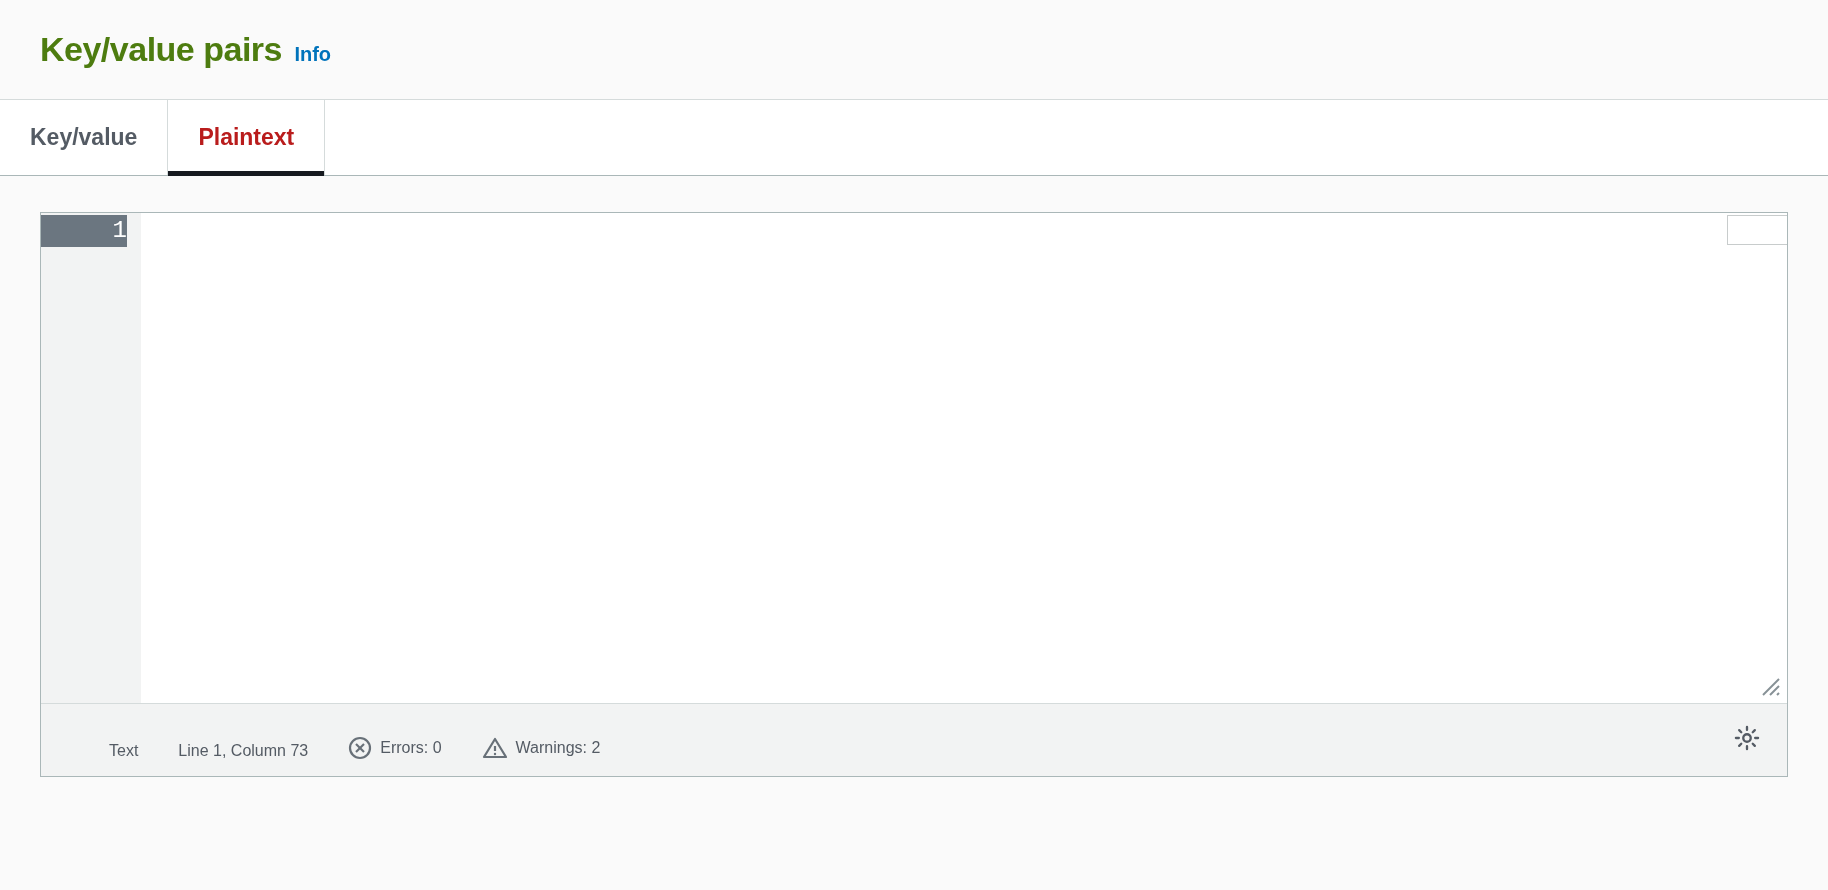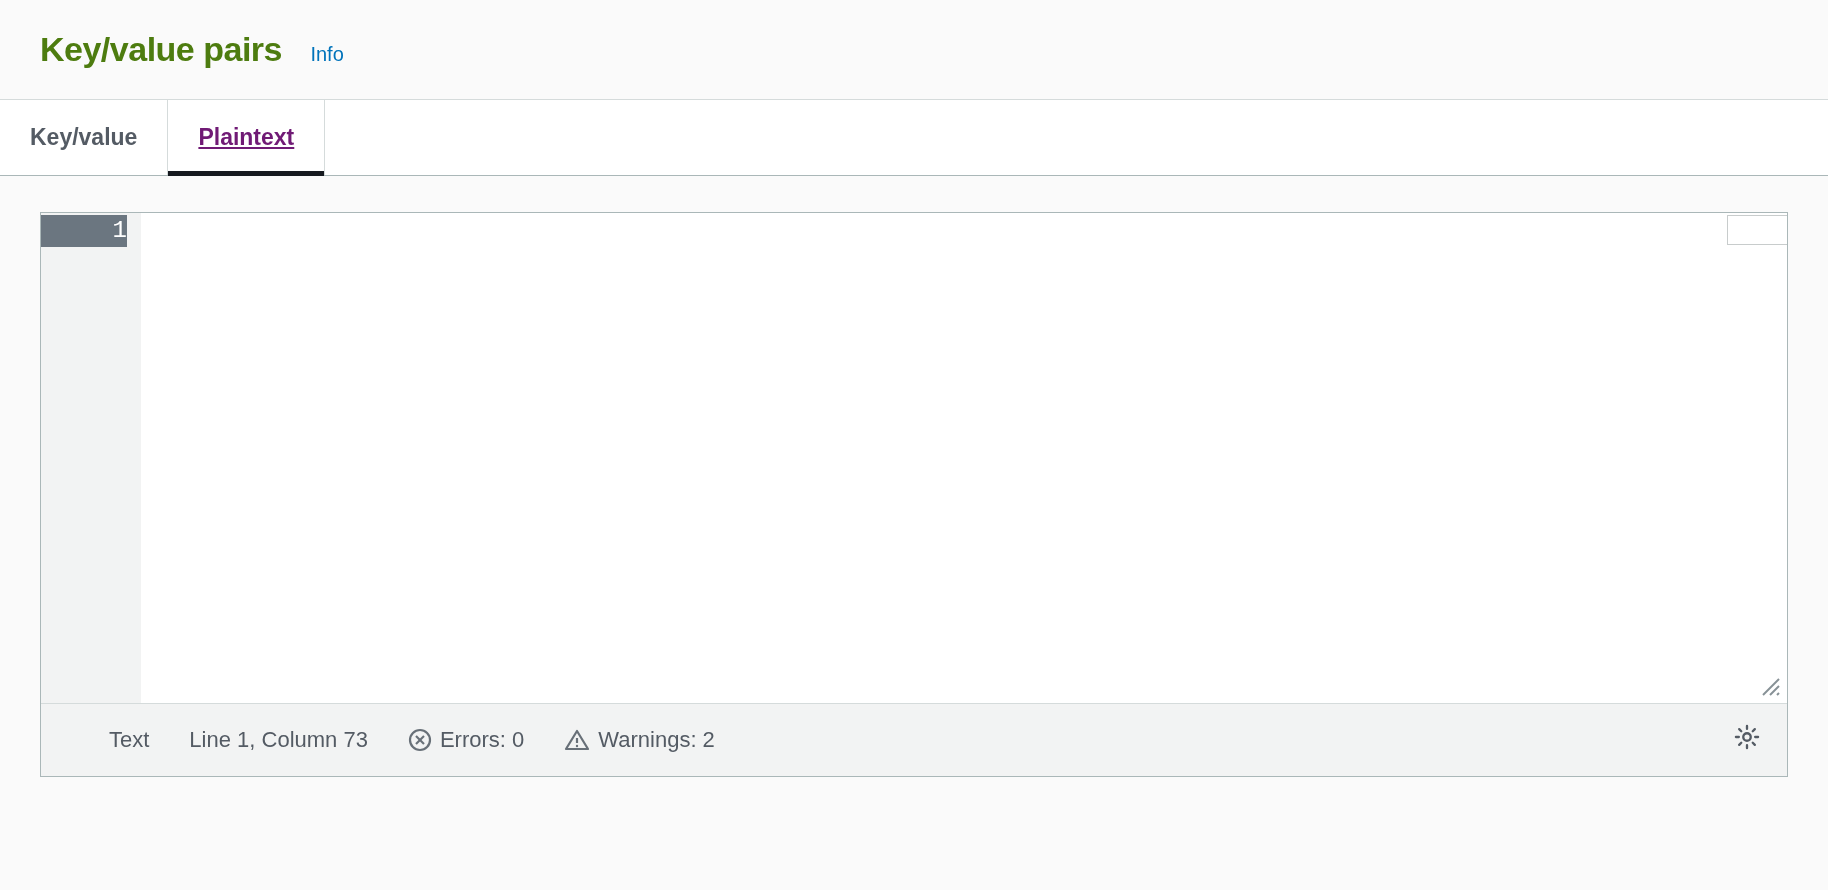--- a/index.html
+++ b/index.html
@@ -19,43 +19,42 @@
   .page-title {
     font-size: 34px;
     font-weight: 700;
     color: #4d7c0f;
     display: inline;
     letter-spacing: -0.5px;
   }
   .info-link {
     font-size: 20px;
     color: #0073bb;
-    font-weight: 400;
-    margin-left: 24px;
+    font-weight: 700;
+    margin-left: 8px;
     cursor: pointer;
     text-decoration: none;
   }
   .tabs-container {
     display: flex;
     align-items: stretch;
     background: #fff;
     border-bottom: 1px solid #aab7b8;
   }
   .tab {
     padding: 24px 30px;
     font-size: 23px;
     font-weight: 600;
     cursor: pointer;
     border-right: 1px solid #d5dbdb;
     color: #545b64;
     position: relative;
   }
   .tab.active {
-    color: #701a75;
-    text-decoration: underline;
+    color: #b91c1c;
   }
   .tab.active::after {
     content: "";
     position: absolute;
     bottom: -1px;
     left: 0;
     right: 0;
     height: 5px;
     background: #16191f;
   }
@@ -115,25 +114,25 @@
     position: absolute;
     right: 6px;
     bottom: 6px;
     width: 22px;
     height: 22px;
     cursor: nwse-resize;
   }
   .resize-handle svg { display: block; }
   .statusbar {
     display: flex;
-    align-items: center;
+    align-items: flex-end;
     background: #f2f3f3;
     border-top: 1px solid #d5dbdb;
     padding: 16px 20px;
-    font-size: 22px;
+    font-size: 16px;
     color: #545b64;
   }
   .status-item {
     margin-right: 40px;
     display: flex;
     align-items: center;
     gap: 8px;
   }
   .status-item:first-child { margin-left: 48px; }
   .status-icon { display: inline-flex; align-items: center; }

